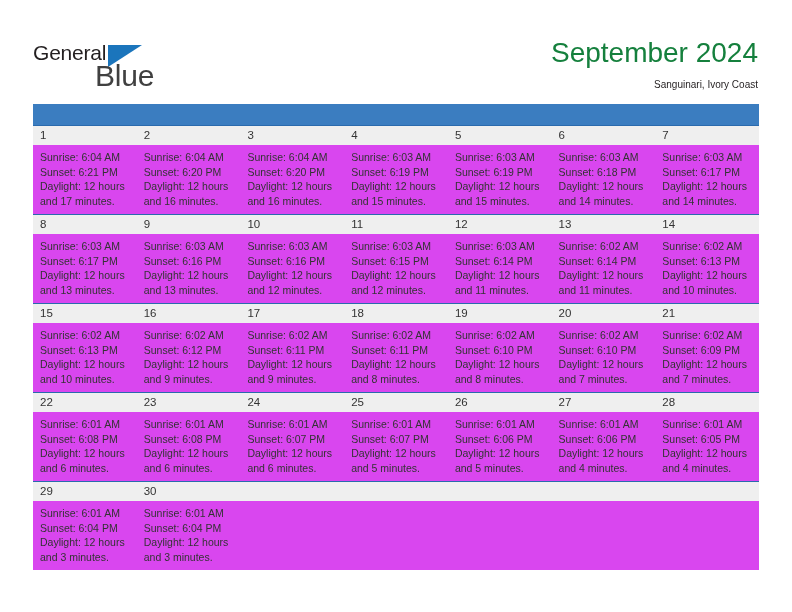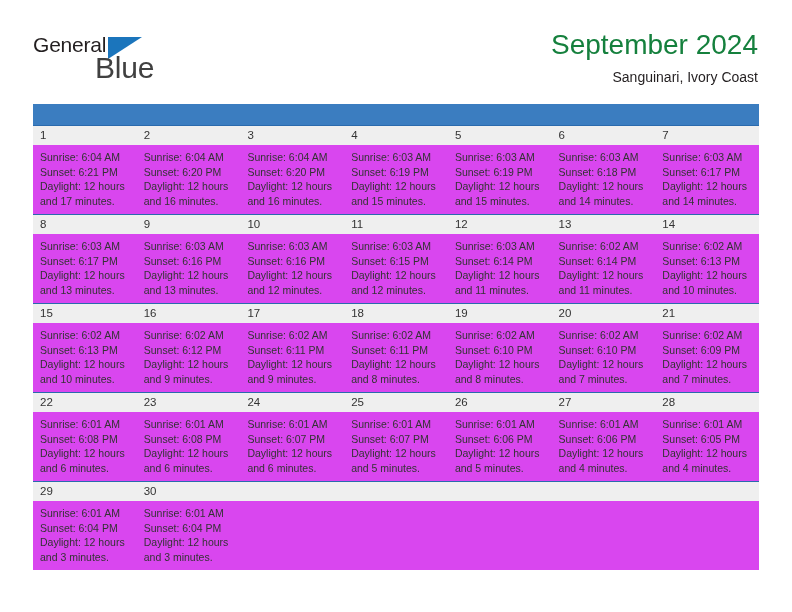--- a/index.html
+++ b/index.html
@@ -18,21 +18,21 @@
     width: 792px;
     height: 612px;
     background: #ffffff;
     overflow: hidden;
   }
 
   
   .header {
     position: absolute;
     left: 0;
-    top: 0;
+    top: 8px;
     width: 792px;
     height: 104px;
     border-radius: 13px;
   }
 
   .logo {
     position: absolute;
     left: 33px;
     top: 33px;
     width: 140px;
@@ -74,21 +74,21 @@
   }
   .cal-title {
     font-size: 28px;
     font-weight: normal;
     color: #15803d;
     line-height: 34px;
     letter-spacing: 0px;
   }
   .cal-subtitle {
     margin-top: 6px;
-    font-size: 14px;
+    font-size: 10px;
     font-weight: normal;
     color: #231f20;
     line-height: 18px;
   }
 
   
   .calendar {
     position: absolute;
     left: 33px;
     top: 104px;

